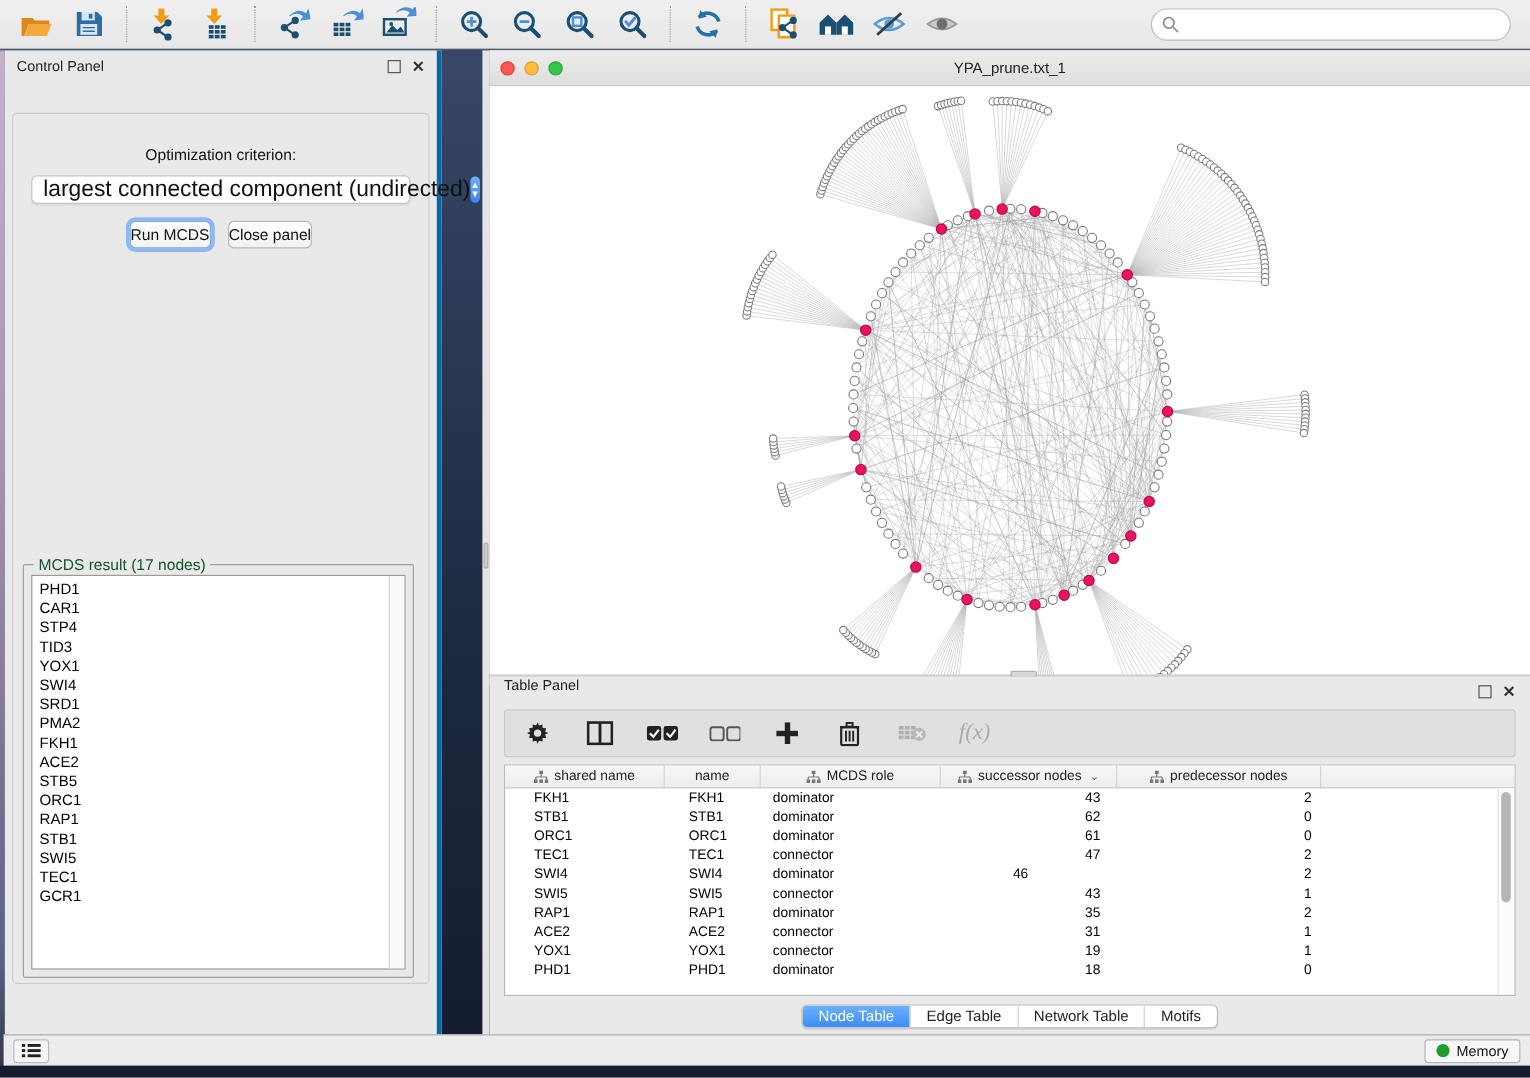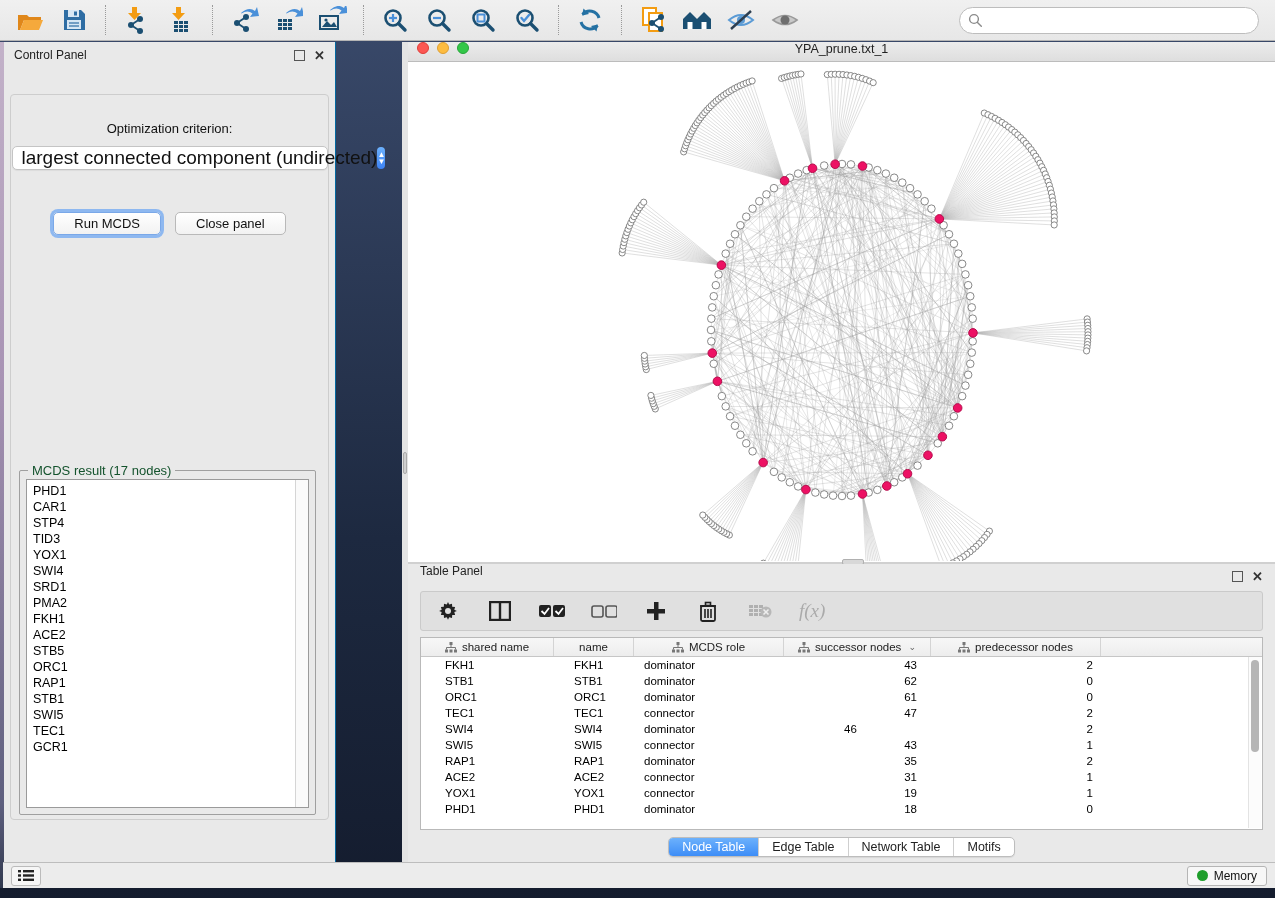--- a/index.html
+++ b/index.html
@@ -23,22 +23,22 @@
   .search-input {
     width:300px; height:27px; border:1px solid #bdbdbd; border-radius:14px;
     background:#fff; padding:0 10px 0 30px; font-size:12px; outline:none;
     font-family:"Liberation Sans", sans-serif;
   }
   
   .left-strip { position:absolute; left:0; top:42px; bottom:10px; width:4px;
     background:linear-gradient(180deg,#c3b2c9,#a893b4 40%,#5e5f7e 90%,#31394f); }
   
   .control-panel {
-    position:absolute; left:4px; top:42px; width:332px; bottom:36px;
-    background:#e9e9e9; border-right:1px solid #0369a1;
+    position:absolute; left:4px; top:42px; width:364px; bottom:36px;
+    background:#e9e9e9; border-right:4px solid #0369a1;
   }
   .panel-head { height:26px; display:flex; align-items:center; padding:0 10px; }
   .panel-title { font-size:12px; color:#222; }
   .panel-head-btns { margin-left:auto; display:flex; gap:9px; align-items:center; }
   .float-btn { width:11px; height:11px; border:1.5px solid #555; background:transparent; display:inline-block; }
   .close-btn { font-size:13px; font-weight:bold; color:#333; line-height:11px; }
   .cp-tabs-row { display:flex; justify-content:center; position:relative; z-index:2; margin-top:4px; }
   .seg-control { display:flex; border:1px solid #bdbdbd; border-radius:5px; overflow:hidden; background:#fff; box-shadow:0 1px 1px rgba(0,0,0,.08); }
   .seg { padding:3px 14px; font-size:13px; color:#222; border-left:1px solid #cfcfcf; cursor:default; }
   .seg:first-child { border-left:none; }
@@ -54,21 +54,21 @@
     box-shadow:0 1px 1px rgba(0,0,0,.06);
   }
   .dropdown .dd-text { flex:1; padding-left:9px; font-size:19px; color:#111; white-space:nowrap; }
   .dd-stepper { width:20px; height:22px; margin-right:1px; border-radius:4px;
     background:linear-gradient(#6db2fd,#3c82f4); display:flex; flex-direction:column;
     align-items:center; justify-content:center; gap:1px; }
   .dd-stepper span { color:#fff; font-size:8px; line-height:6px; }
   .cp-buttons { display:flex; justify-content:center; gap:14px; margin-top:14px; }
   .mac-btn {
     background:linear-gradient(#ffffff,#f2f2f2); border:1px solid #b9b9b9; border-radius:5px;
-    padding:3px 20px; font-size:13px; color:#111; font-family:"Liberation Sans", sans-serif;margin-top:28px;
+    padding:3px 0; font-size:13px; color:#111; font-family:"Liberation Sans", sans-serif;
   }
   .mac-btn.focused { box-shadow:0 0 0 3px rgba(94,158,245,.65); border-color:#7aa8e8; }
   
   .group-box {
     position:absolute; left:8px; right:12px; top:375px; bottom:4px;
     border:1px solid #9f9f9f; border-radius:2px;
   }
   .group-title { position:absolute; top:-8px; left:8px; background:#e9e9e9; padding:0 4px; font-size:13px; color:#14532d; }
   .mcds-list {
     position:absolute; inset:8px 6px 6px 6px; background:#fff; border:1px solid #9a9a9a;
@@ -76,22 +76,22 @@
   }
   .mcds-items { flex:1; padding:3px 0 0 6px; }
   .mcds-item { font-size:12.5px; line-height:16px; color:#000; }
   .list-scroll-track { width:13px; border-left:1px solid #d5d5d5; background:#fafafa; }
   
   .v-splitter { position:absolute; left:402px; width:6px; top:42px; bottom:36px; background:#e4e4e4; }
   .v-handle { position:absolute; top:410px; left:1px; width:4px; height:22px; background:#cfcfcf; border:1px solid #aaa; border-radius:2px; }
   
   .net-window { position:absolute; left:408px; right:0; top:42px; height:520px; background:#fff; }
   .net-titlebar {
-    height:20px; background:linear-gradient(#ececec,#dedede); border-bottom:1px solid #bcbcbc;
-    display:flex; position:relative;
+    height:30px; background:linear-gradient(#ececec,#dedede); border-bottom:1px solid #bcbcbc;
+    display:flex; align-items:center; position:relative;
   }
   .traffic { display:flex; gap:8px; padding-left:9px; }
   .light { width:12px; height:12px; border-radius:50%; }
   .light.red { background:#fc5753; border:1px solid #df3e39; }
   .light.yellow { background:#fdbc40; border:1px solid #de9f34; }
   .light.green { background:#33c748; border:1px solid #27a53a; }
   .net-title { position:absolute; left:0; right:0; text-align:center; font-size:12.5px; color:#222; }
   .net-canvas { position:relative; width:100%; height:499px; background:#fff; overflow:hidden; }
   
   .h-splitter { position:absolute; left:408px; right:0; top:562px; height:2px; background:#d0d0d0; }

